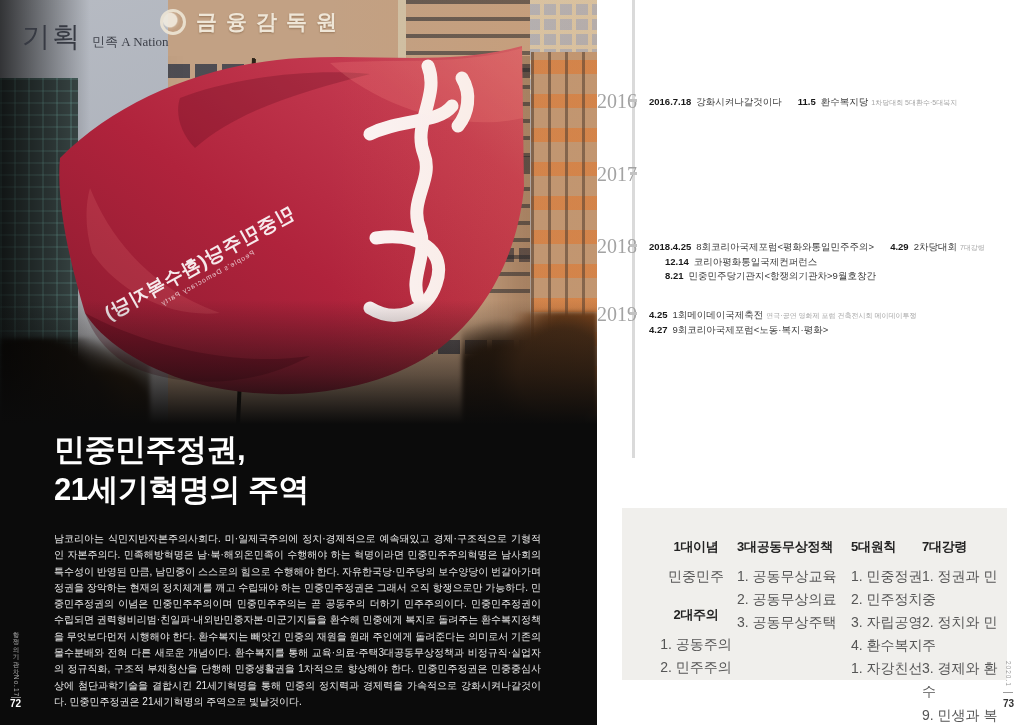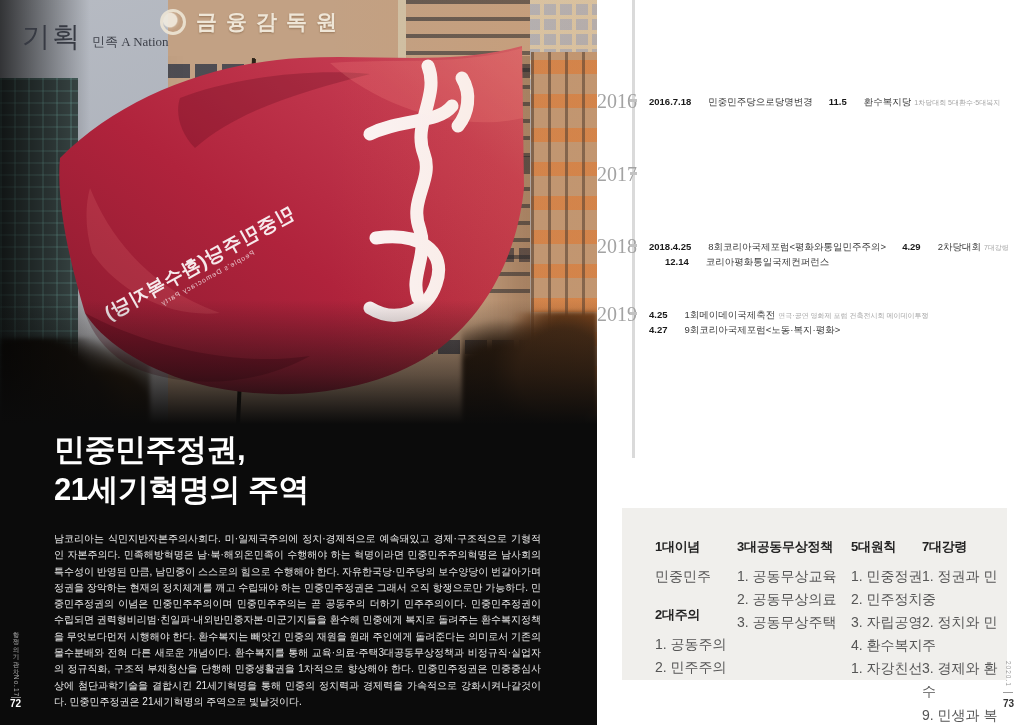--- a/index.html
+++ b/index.html
@@ -81,29 +81,29 @@
   
   .right-page { position:absolute; left:597px; top:0; width:427px; height:725px; background:#ffffff; }
   .tl-line { position:absolute; left:35px; top:0; width:3px; height:458px; background:#dadada; }
   .tl-year { position:absolute; left:0; width:33px; text-align:right;
     font-family:"Liberation Serif", serif; font-size:20px; color:#a3a3a3; }
   .tl-tick { position:absolute; left:33px; width:7px; height:3px; background:#c2c2c2; }
   .tl-events { position:absolute; left:52px; width:370px; font-size:9.5px; color:#3a3a3a; }
   .tl-row { display:flex; flex-wrap:wrap; gap:0 16px; line-height:14px; }
   .tl-row.indent { margin-left:16px; }
   .ev { white-space:nowrap; }
-  .ev b { color:#191919; margin-right:17px; }
+  .ev b { color:#191919; margin-right:5px; }
   .ev small { font-size:7px; color:#a5a5a5; margin-left:3px; }
 
   .platform-box { position:absolute; left:25px; top:508px; width:385px; height:172px; background:#f0efec; }
   .pcol { position:absolute; top:30px; }
   .pcol .ptitle { font-size:13px; font-weight:bold; color:#232323; margin-bottom:9px; letter-spacing:-.3px; }
   .pcol .pitem { font-size:14px; color:#555555; line-height:1.65; }
   .pcol .sub { margin-top:18px; }
-  .colA { left:33px;  width:82px; }
+  .colA { left:33px;  width:82px;text-align:center; }
   .colB { left:115px; width:112px; }
   .colC { left:229px; width:72px; }
   .colD { left:300px; width:82px; }
 
   .spine-right { position:absolute; right:10px; bottom:16px; display:flex; flex-direction:column;
     align-items:center; gap:5px; }
   .spine-right .vtext { writing-mode:vertical-rl; font-size:6.5px; letter-spacing:1px; color:#9b9b9b; }
   .spine-right .rule { width:10px; height:1px; background:#9b9b9b; }
   .spine-right .pnum { font-size:10px; font-weight:bold; color:#333333;text-align:center; }
 </style>
@@ -181,37 +181,40 @@
     </div>
   </section>
 
   <section class="right-page">
     <div class="tl-line"></div>
 
     <div class="tl-year" style="top:90px">2016</div>
     <div class="tl-tick" style="top:99px"></div>
     <div class="tl-events" style="top:95px">
       <div class="tl-row">
-        <span class="ev"><b>2016.7.18</b><span>민중민주당으로당명변경</span></span>
+        <span class="ev"><b>2016.7.18</b><span>강화시켜나갈것이다</span></span>
         <span class="ev"><b>11.5</b><span>환수복지당</span><small>1차당대회 5대환수·5대복지</small></span>
       </div>
     </div>
 
     <div class="tl-year" style="top:163px">2017</div>
     <div class="tl-tick" style="top:172px"></div>
 
     <div class="tl-year" style="top:235px">2018</div>
     <div class="tl-tick" style="top:244px"></div>
     <div class="tl-events" style="top:240px">
       <div class="tl-row">
         <span class="ev"><b>2018.4.25</b><span>8회코리아국제포럼&lt;평화와통일민주주의&gt;</span></span>
         <span class="ev"><b>4.29</b><span>2차당대회</span><small>7대강령</small></span>
       </div>
       <div class="tl-row indent">
         <span class="ev"><b>12.14</b><span>코리아평화통일국제컨퍼런스</span></span>
+      </div>
+      <div class="tl-row indent">
+        <span class="ev"><b>8.21</b><span>민중민주당기관지&lt;항쟁의기관차&gt;9월호창간</span></span>
       </div>
     </div>
 
     <div class="tl-year" style="top:303px">2019</div>
     <div class="tl-tick" style="top:312px"></div>
     <div class="tl-events" style="top:308px">
       <div class="tl-row">
         <span class="ev"><b>4.25</b><span>1회메이데이국제축전</span><small>연극·공연 영화제 포럼 건축전시회 메이데이투쟁</small></span>
         <span class="ev"><b>4.27</b><span>9회코리아국제포럼&lt;노동·복지·평화&gt;</span></span>
       </div>

